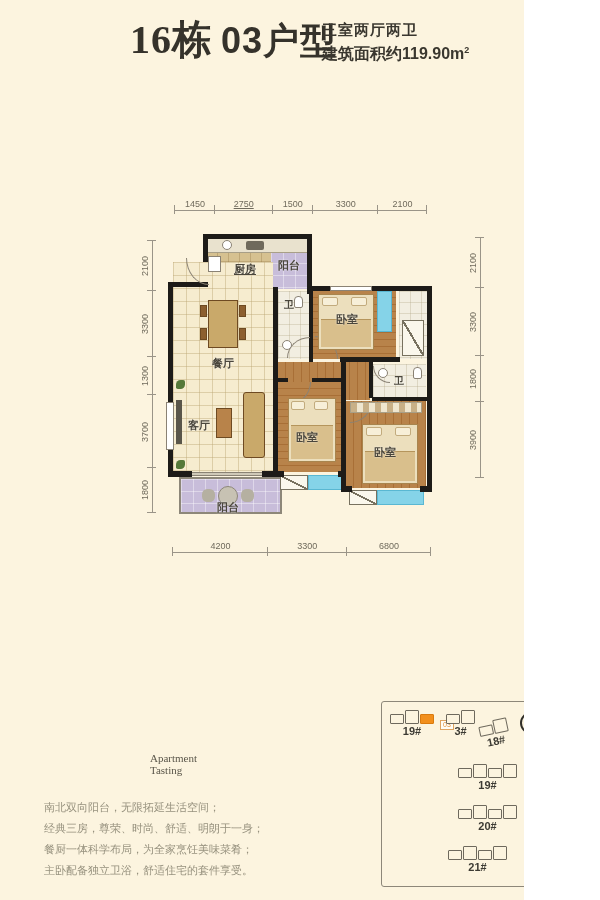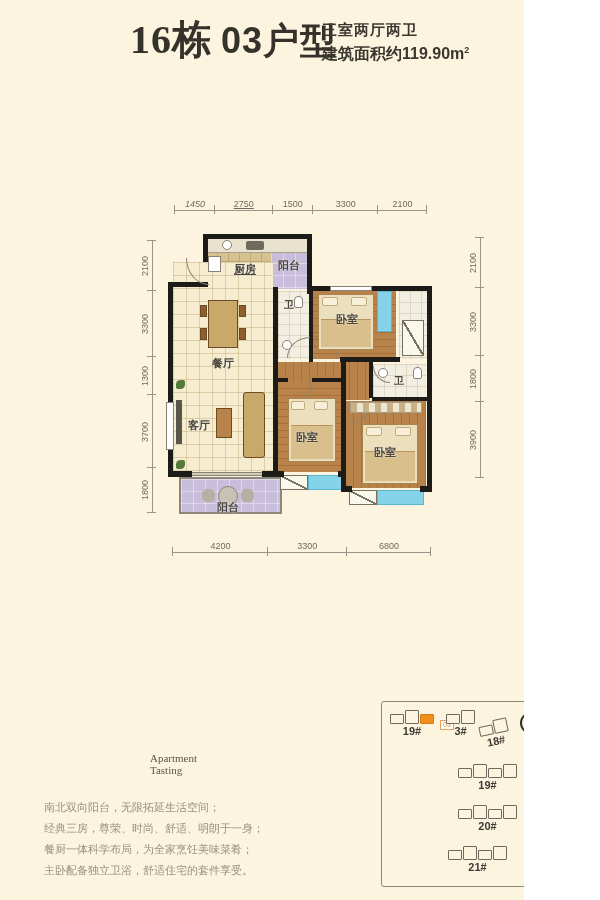--- a/index.html
+++ b/index.html
@@ -77,21 +77,21 @@
 
   <div class="abs hdr-title">
     <span class="t1">16栋</span><span class="t2">03户型</span>
   </div>
   <div class="abs hdr-right">
     <div class="l1">三室两厅两卫</div>
     <div class="l2"><span>建筑面积约119.90m</span><sup>2</sup></div>
   </div>
 
   <div class="abs dim dim-h" style="left:175px;top:196px;width:252px;height:18px;">
-      <div class="seg" style="flex-grow: 1450; font-style: italic;">
+      <div class="seg" style="flex-grow: 1450;">
         <span class="dim-label">1450</span>
       </div>
       <div class="seg" style="flex-grow: 2750; text-decoration: underline;">
         <span class="dim-label">2750</span>
       </div>
       <div class="seg" style="flex-grow: 1500;">
         <span class="dim-label">1500</span>
       </div>
       <div class="seg" style="flex-grow: 3300;">
         <span class="dim-label">3300</span>

